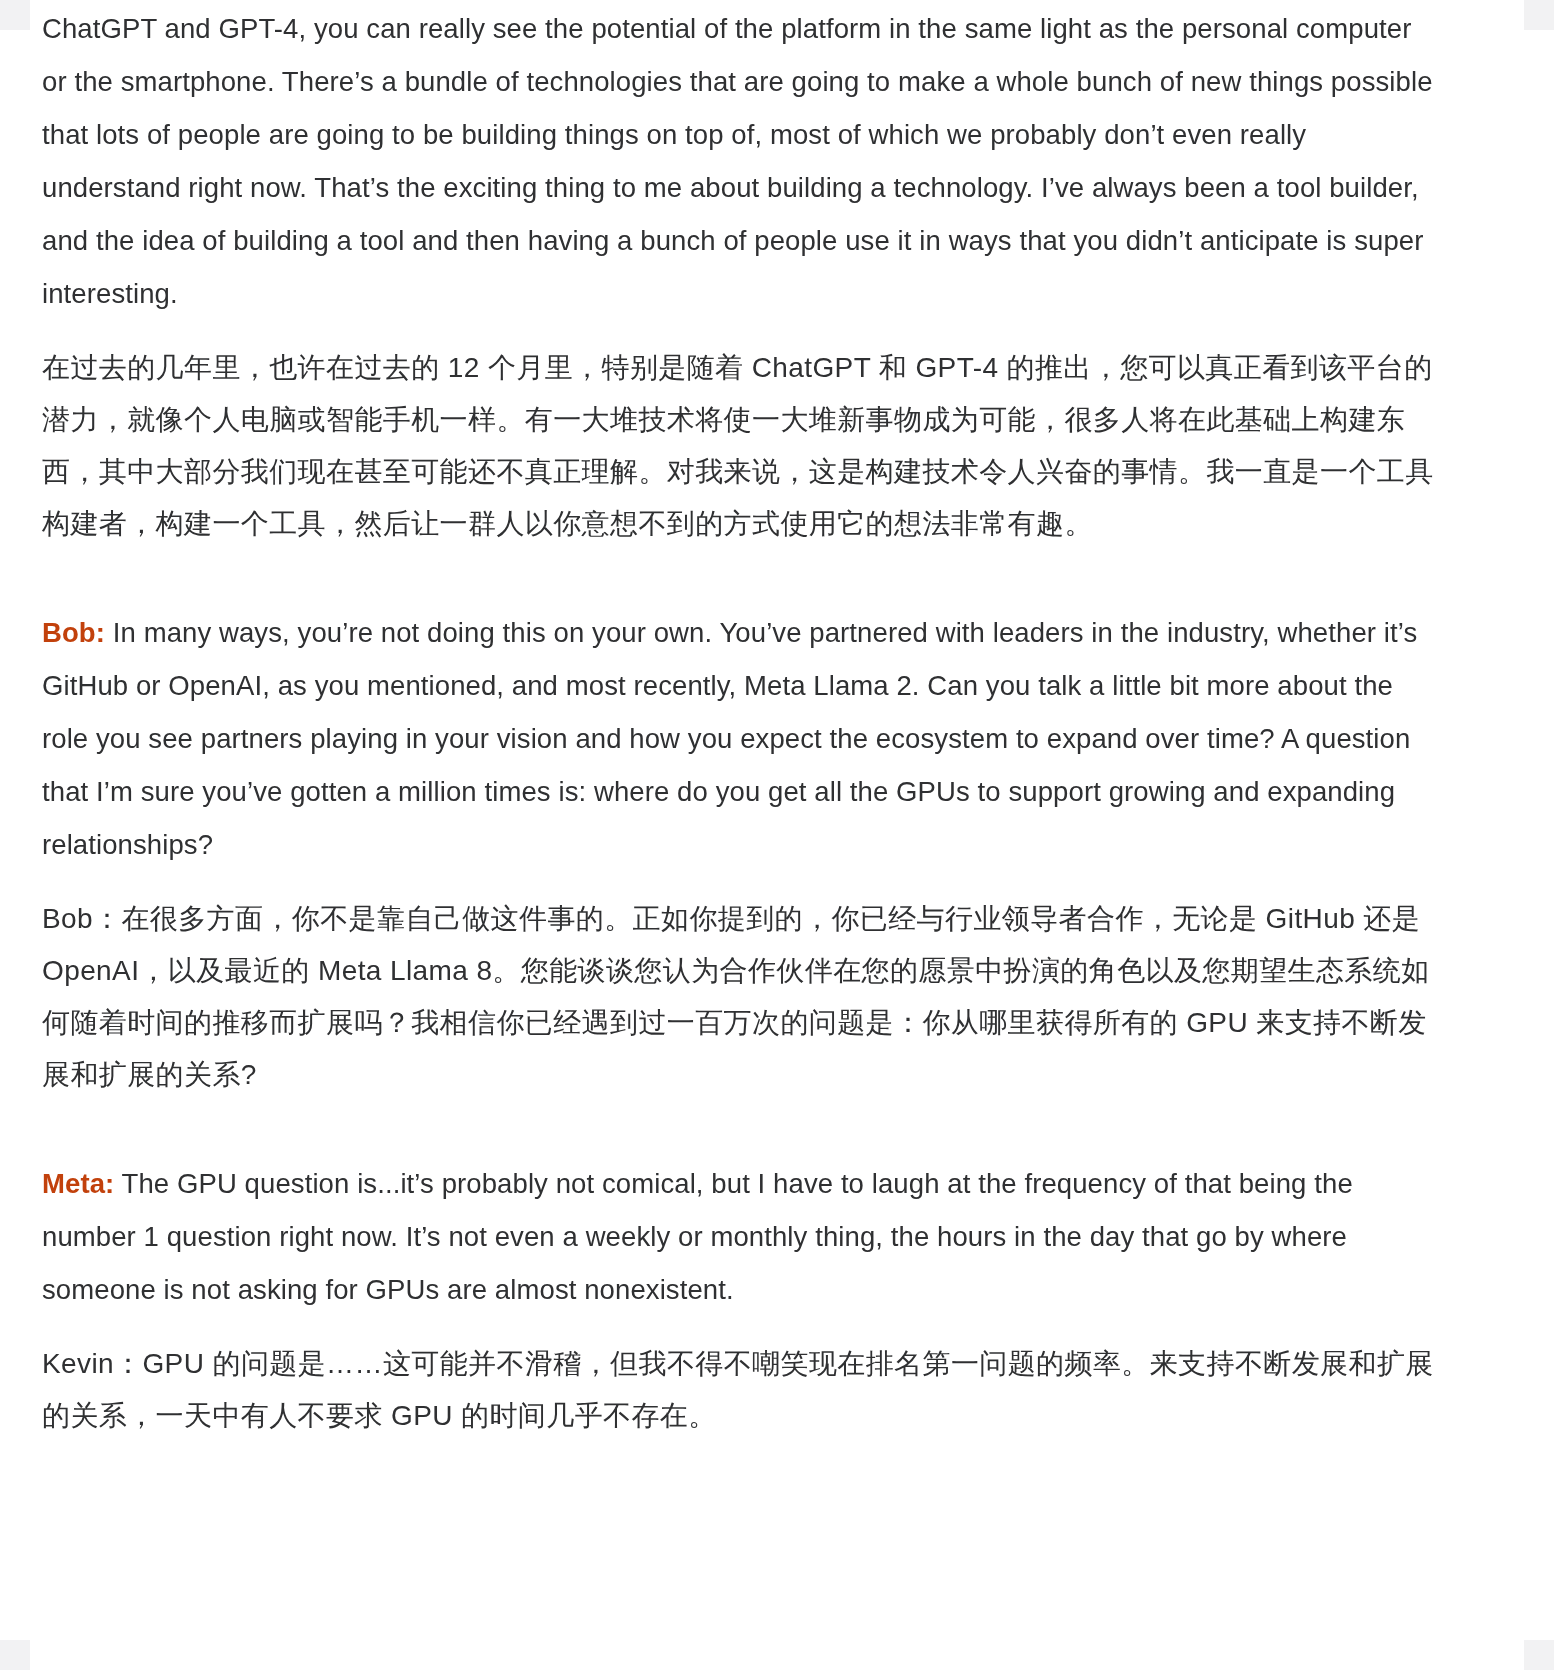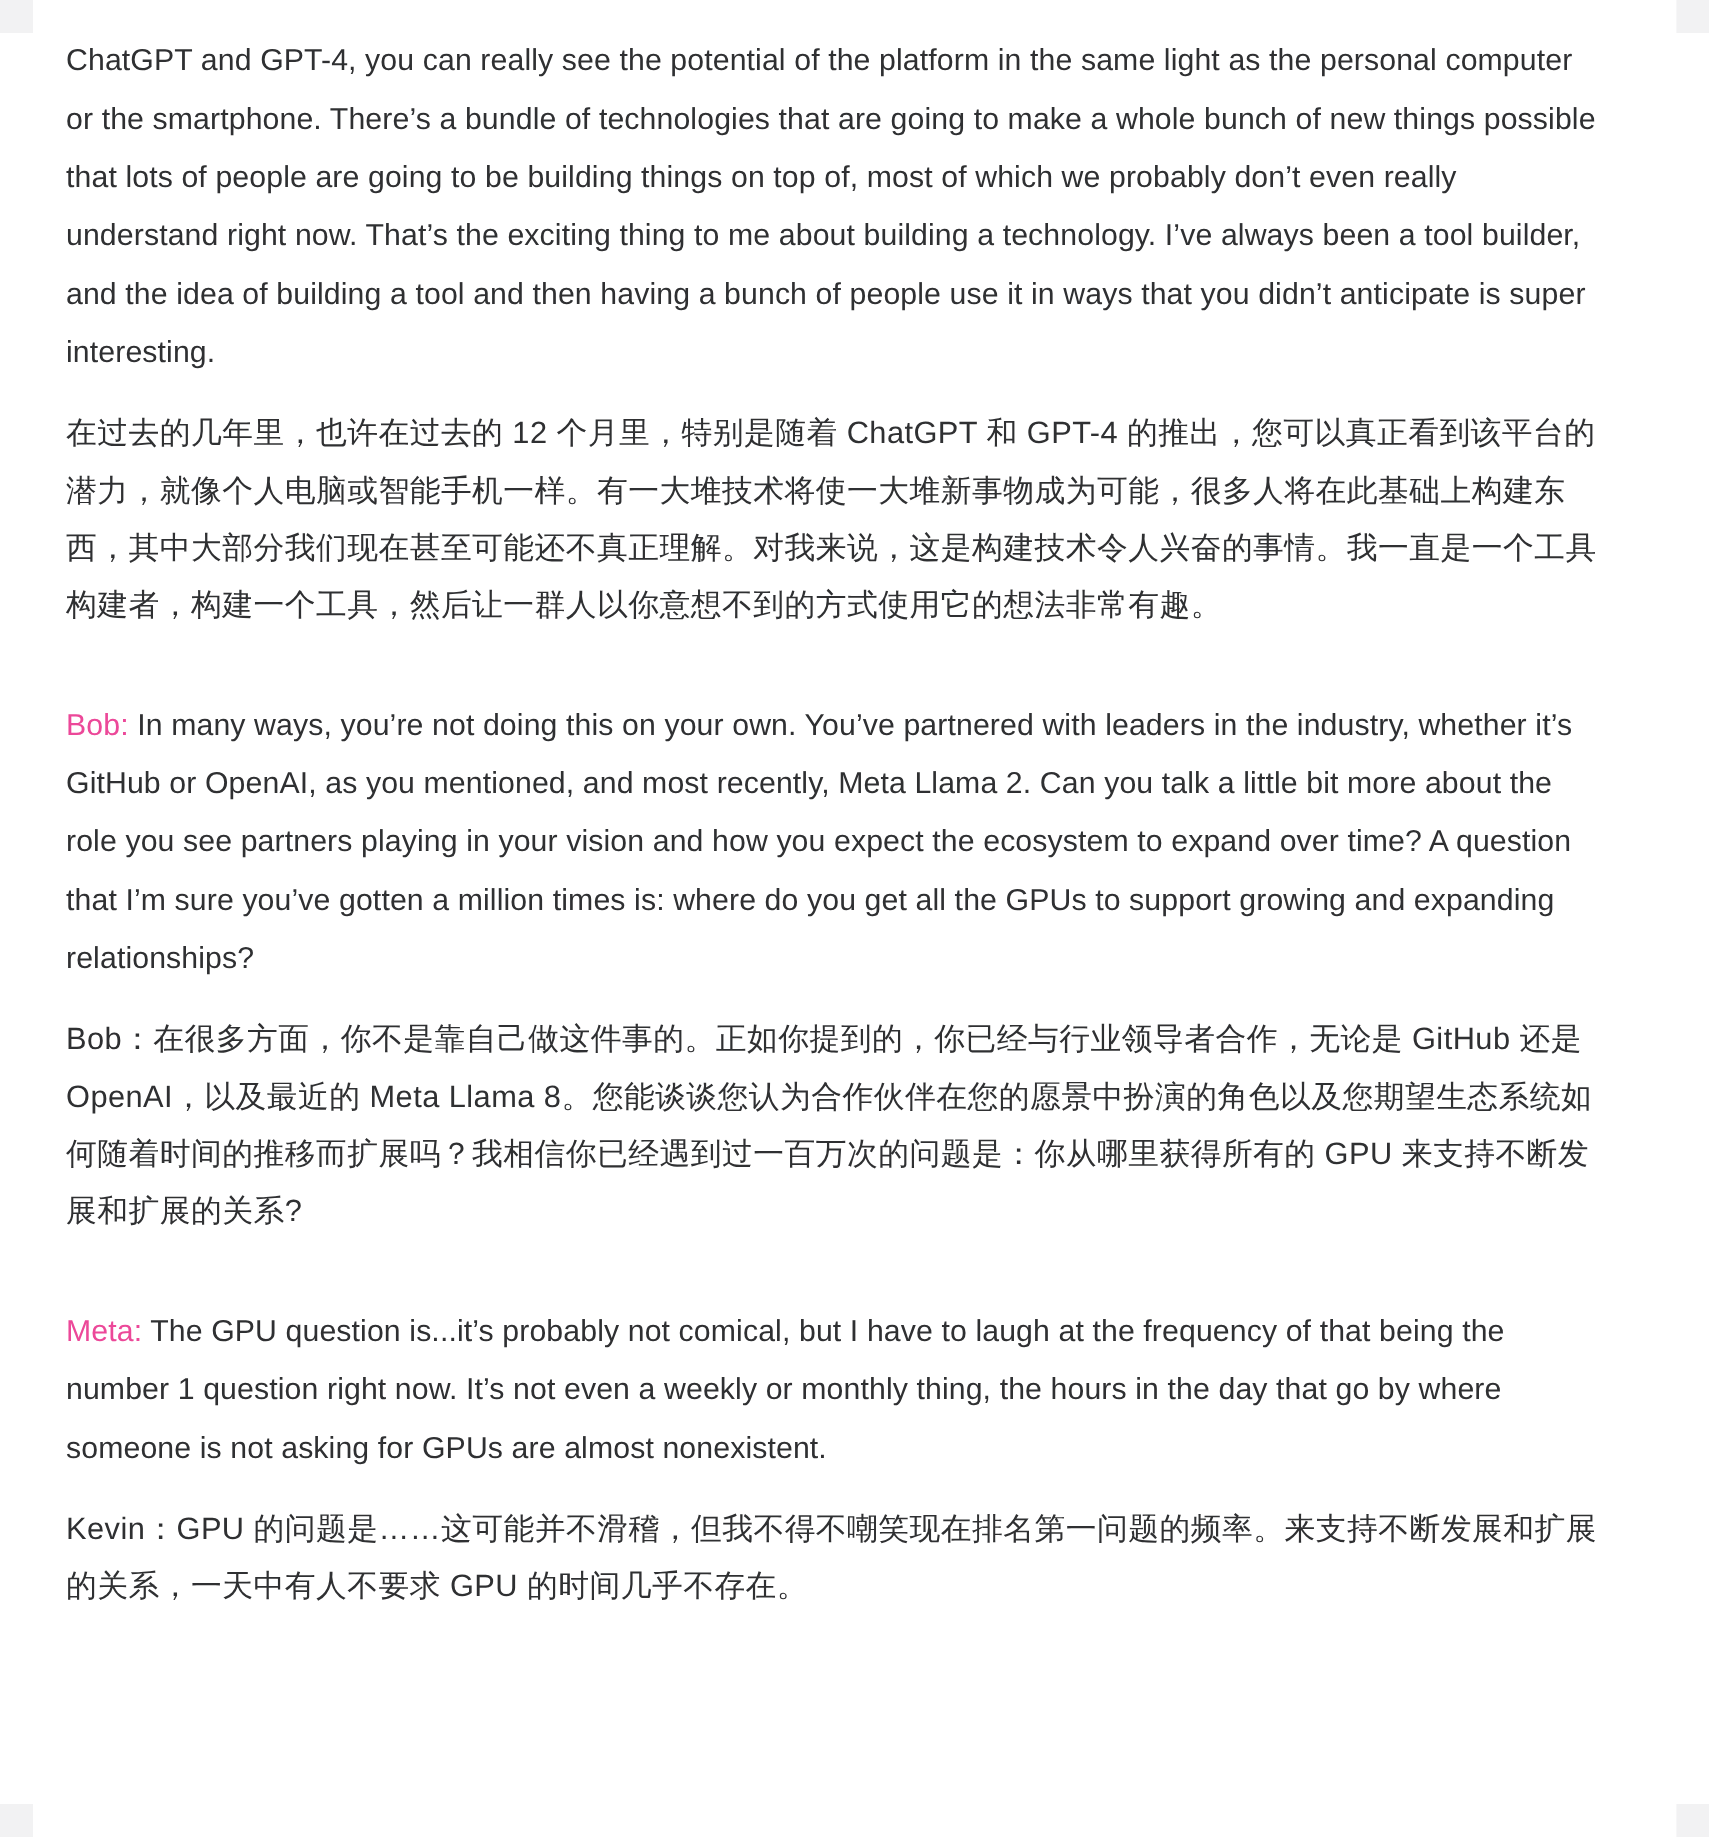--- a/index.html
+++ b/index.html
@@ -34,24 +34,24 @@
     width: 30px;
     height: 30px;
   }
   .corner-tl { left: 0; top: 0; }
   .corner-tr { right: 0; top: 0; }
   .corner-bl { left: 0; bottom: 0; }
   .corner-br { right: 0; bottom: 0; }
 
   .content {
     position: absolute;
-    left: 60px;
+    left: 42px;
     top: 0;
     width: 1400px;
-    padding-top: 28px;
+    padding-top: 2px;
     box-sizing: border-box;
   }
 
   p {
     margin: 0 0 22px 0;
     color: #2f3032;
     font-size: 27.5px;
     line-height: 53px;
     letter-spacing: 0.1px;
   }
@@ -61,22 +61,22 @@
   }
   p.zh {
     font-size: 28px;
     line-height: 52px;
     letter-spacing: 0.4px;
   }
   p.gap-before {
     margin-top: 56px;
   }
   .speaker {
-    font-weight: normal;
-    color: #ec4899;
+    font-weight: bold;
+    color: #c2410c;
   }
   .tail-space {
     height: 60px;
   }
 </style>
 </head>
 <body>
 
 <div class="page">
   <div class="card"></div>

